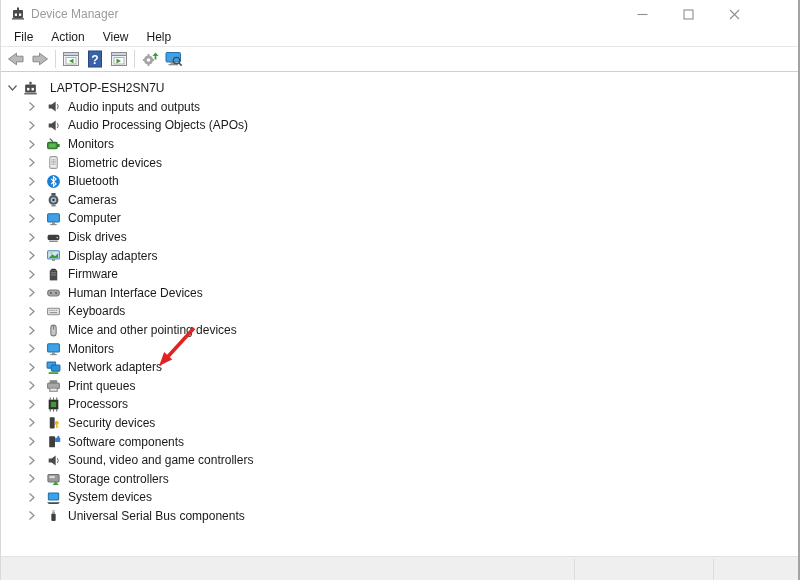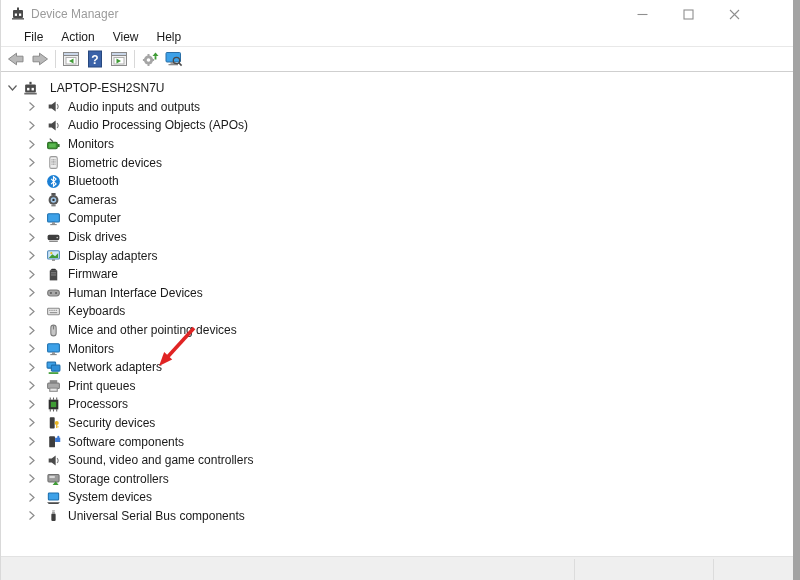--- a/index.html
+++ b/index.html
@@ -1,32 +1,32 @@
 <!DOCTYPE html>
 <html><head>
 <meta charset="utf-8">
 <style>
   * { margin:0; padding:0; box-sizing:border-box; }
   html,body { width:800px; height:580px; overflow:hidden;
     font-family:"Liberation Sans", sans-serif; background:#fff; }
   .window { position:absolute; inset:0; background:#fff;
-    border-left:1px solid #d9d9d9; border-right:7px solid #a3a3a3; }
+    border-left:1px solid #d9d9d9; border-right:2px solid #a3a3a3; }
 
   
   .titlebar { position:absolute; top:0; left:0; right:0; height:28px; background:#fff; }
   .title-icon { position:absolute; left:10px; top:7px; width:14px; height:14px; }
   .title-text { position:absolute; left:30px; top:7px; font-size:12px; color:#9b9b9b; }
   .winctl { position:absolute; top:0; width:30px; height:28px; display:flex;
     align-items:center; justify-content:center; color:#8f8f8f; font-size:13px; cursor:default; }
   .winctl svg { display:block; }
   #btn-min { left:626px; } #btn-max { left:672px; } #btn-close { left:718px; }
 
   
   .menubar { position:absolute; top:28px; left:0; right:0; height:19px;
-    display:flex; align-items:center; padding-left:14px;
+    display:flex; align-items:center; padding-left:4px;
     border-bottom:1px solid #e8e8e8; background:#fff; }
   .menu-item { font-size:12px; color:#1a1a1a; padding:0 9px; height:100%;
     display:flex; align-items:center; cursor:default; }
 
   
   .toolbar { position:absolute; top:47px; left:0; right:0; height:25px;
     display:flex; align-items:center; padding-left:3px;
     border-bottom:1px solid #cfcfcf; background:#fff; }
   .tb-btn { width:24px; height:22px; display:flex; align-items:center;
     justify-content:center; }

